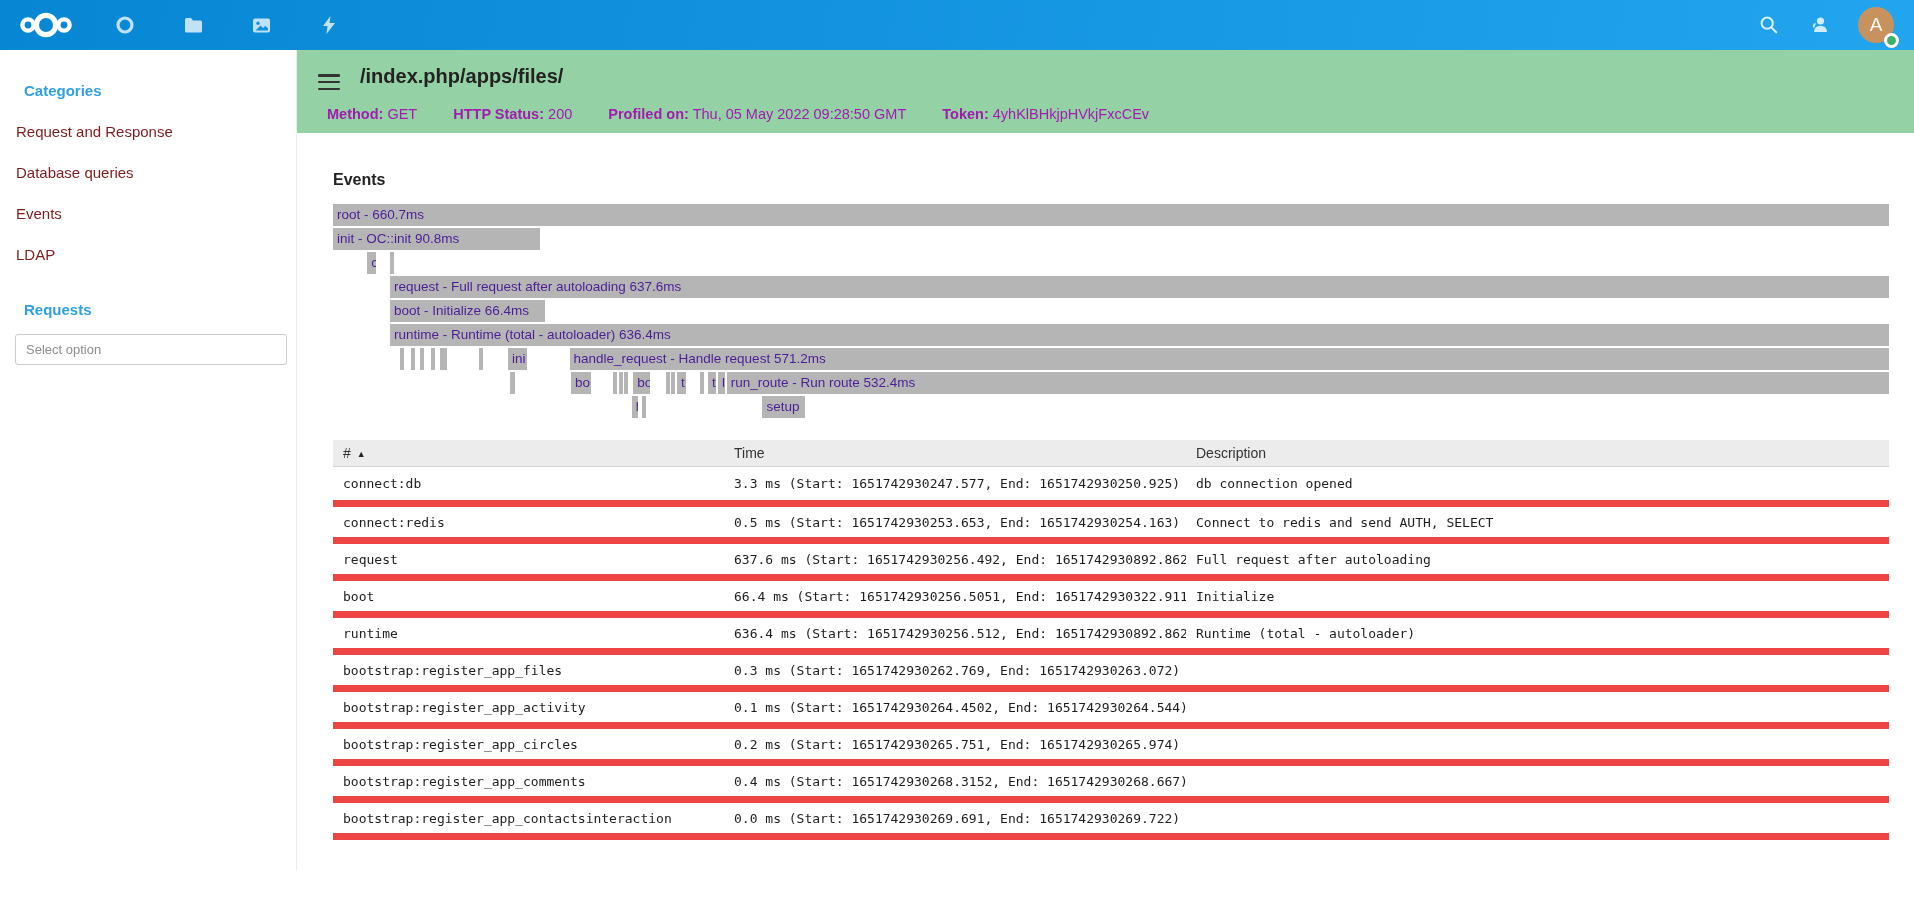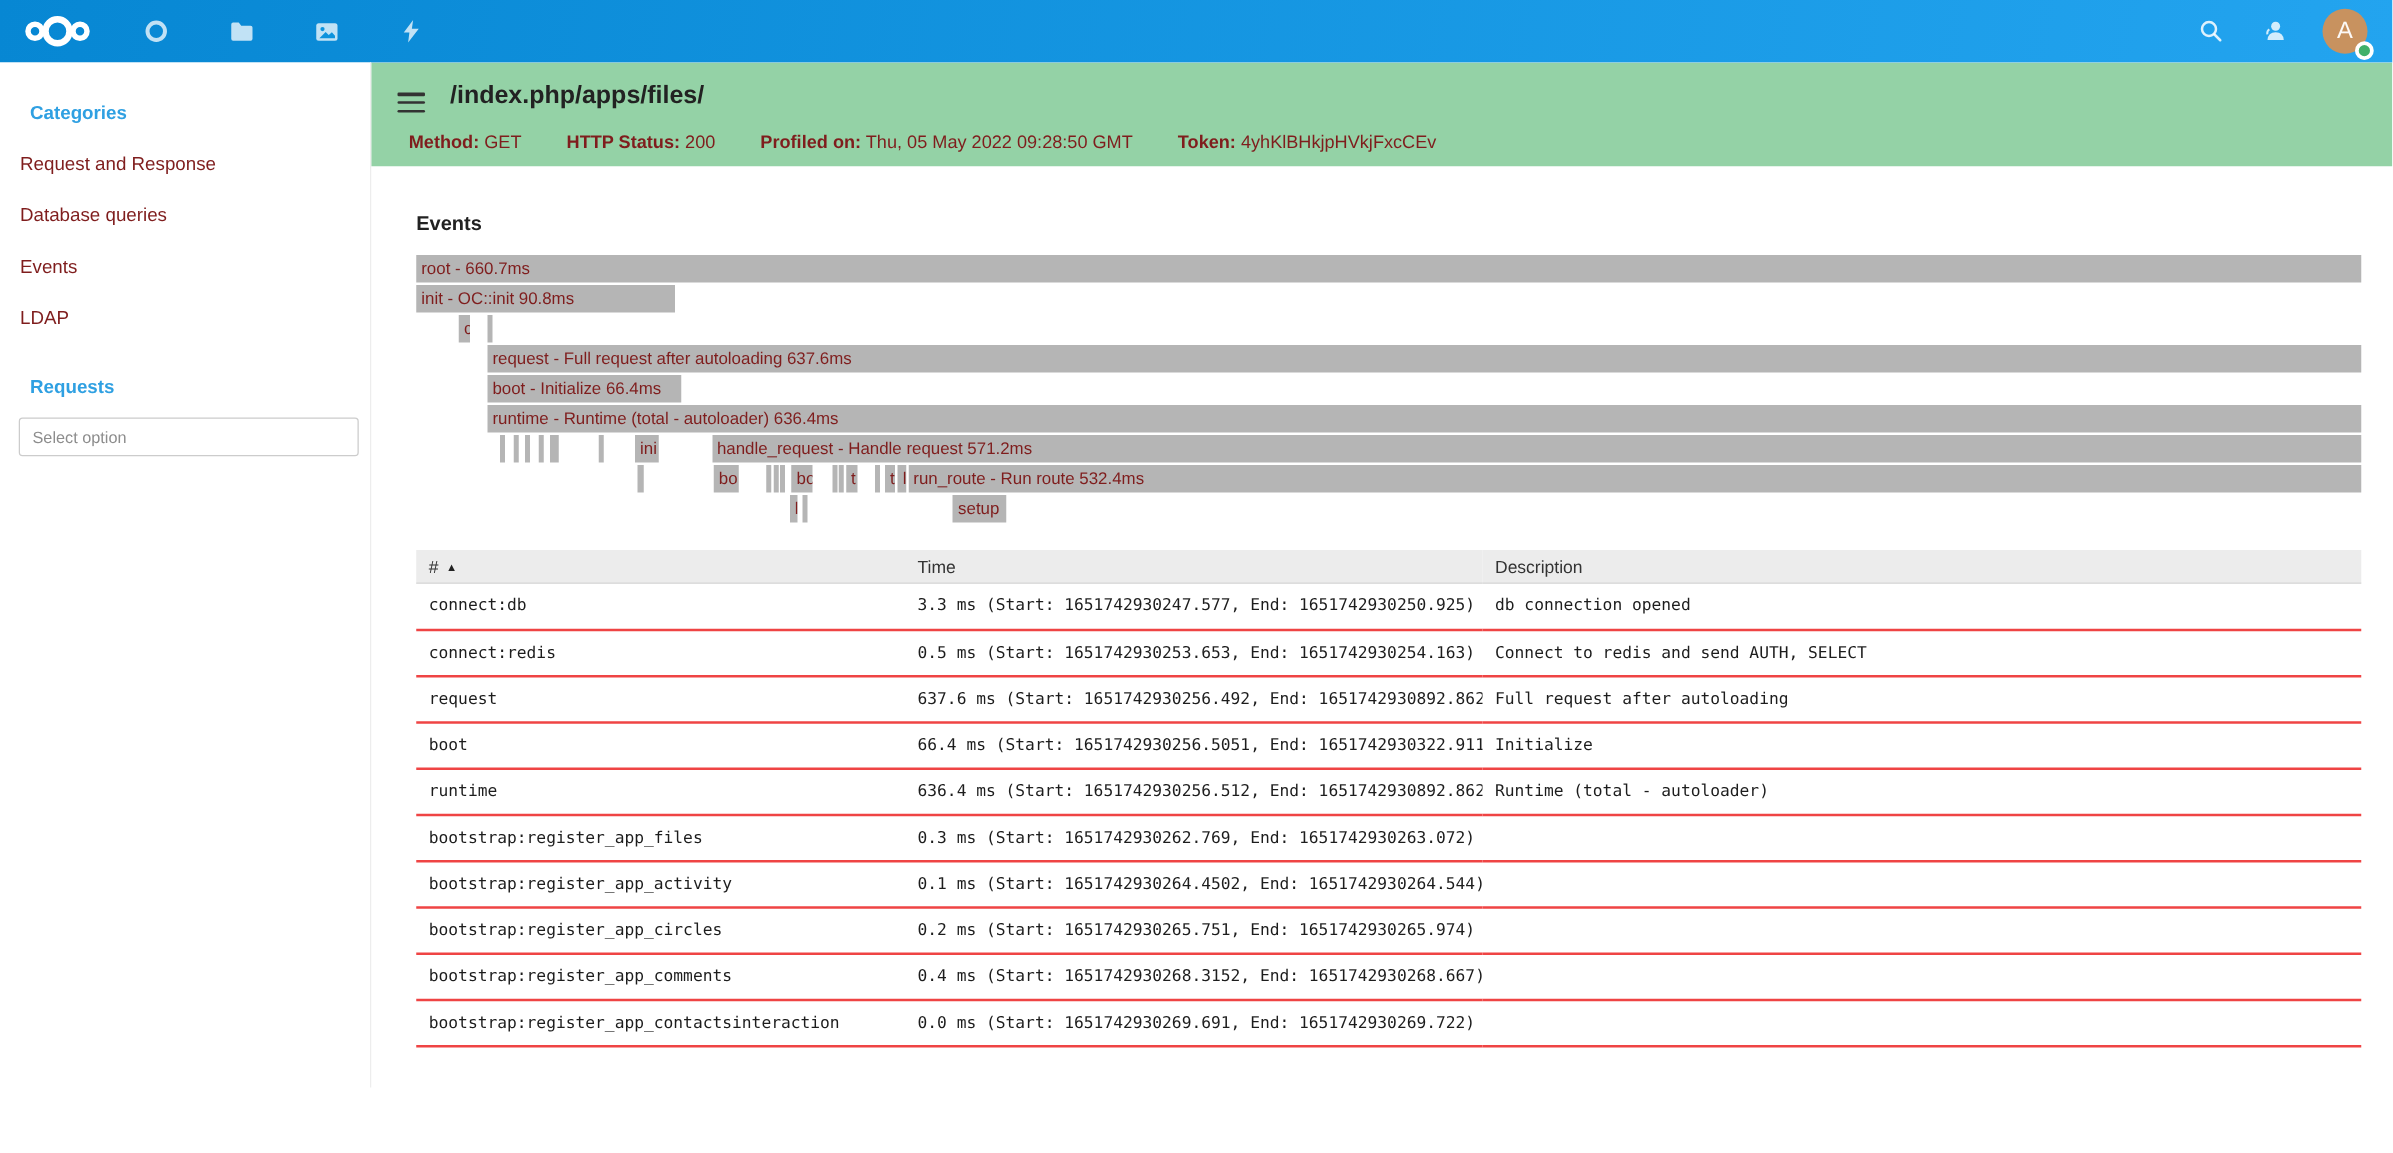--- a/index.html
+++ b/index.html
@@ -38,41 +38,41 @@
 
   .content{flex:1;display:flex;flex-direction:column;overflow:hidden;}
 
   
   .profile-header{background:var(--green);padding:12px 20px 9px 21px;}
   .ph-titlerow{display:flex;align-items:flex-end;}
   .hamburger{width:22px;height:16px;display:flex;flex-direction:column;justify-content:space-between;
              background:none;border:none;padding:0;cursor:pointer;margin-right:20px;}
   .hamburger span{display:block;height:2.5px;background:#333;border-radius:1px;}
   .ph-title{font-size:20px;font-weight:bold;color:#222;margin:0;line-height:28px;}
-  .ph-meta{margin:14px 0 0 9px;font-size:14.5px;color:#7f1d1d;line-height:20px;}
+  .ph-meta{margin:14px 0 0 9px;font-size:14.5px;color:#a21caf;line-height:20px;}
   .ph-meta .meta-item{margin-right:32px;}
   .ph-meta b{font-weight:bold;}
 
   
   .main{padding:0 25px 0 36px;flex:1;overflow:hidden;}
   .events-heading{font-size:16px;font-weight:bold;margin:38px 0 0 0;color:#222;}
 
   .timeline{margin-top:15px;}
   .tl-row{position:relative;height:22px;margin-bottom:2px;}
-  .tl-seg{position:absolute;top:0;height:22px;background:var(--bar);color:#7f1d1d;font-size:13.5px;
+  .tl-seg{position:absolute;top:0;height:22px;background:var(--bar);color:#4c1d95;font-size:13.5px;
           line-height:22px;padding-left:4px;white-space:nowrap;overflow:hidden;}
 
   table.events-table{border-collapse:collapse;width:100%;table-layout:fixed;margin-top:22px;}
   .events-table thead th{background:#ececec;text-align:left;font-weight:400;font-size:14px;color:#333;
                          padding:5px 10px;border-bottom:1px solid #d6d6d6;cursor:pointer;}
   .events-table th.col-name{width:391px;}
   .events-table th.col-time{width:462px;}
   .sort-arrow{font-size:9px;color:#222;margin-left:6px;vertical-align:1px;}
   .events-table tbody td{font-family:"DejaVu Sans Mono","Liberation Mono",monospace;font-size:13px;color:#1d1d1d;
-                         padding:0 10px;height:37px;border-bottom:2px solid #ef4444;
+                         padding:0 10px;height:37px;border-bottom:7px solid #ef4444;
                          white-space:nowrap;overflow:hidden;}
   svg{display:block;}
 </style>
 </head>
 <body>
 
 <header class="topbar">
   <div class="logo">
     <svg width="56" height="30" viewBox="0 0 56 30">
       <circle cx="10" cy="15" r="5.6" fill="none" stroke="#fff" stroke-width="4.4"></circle>

